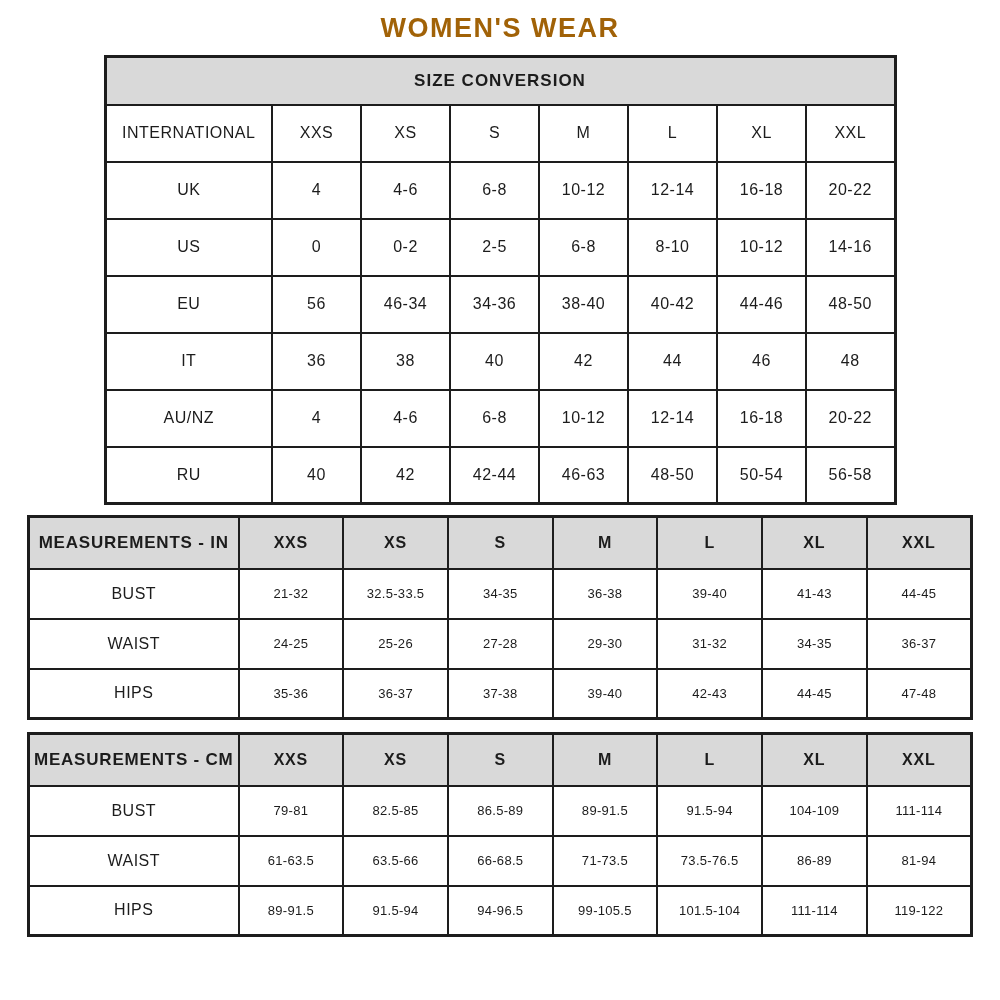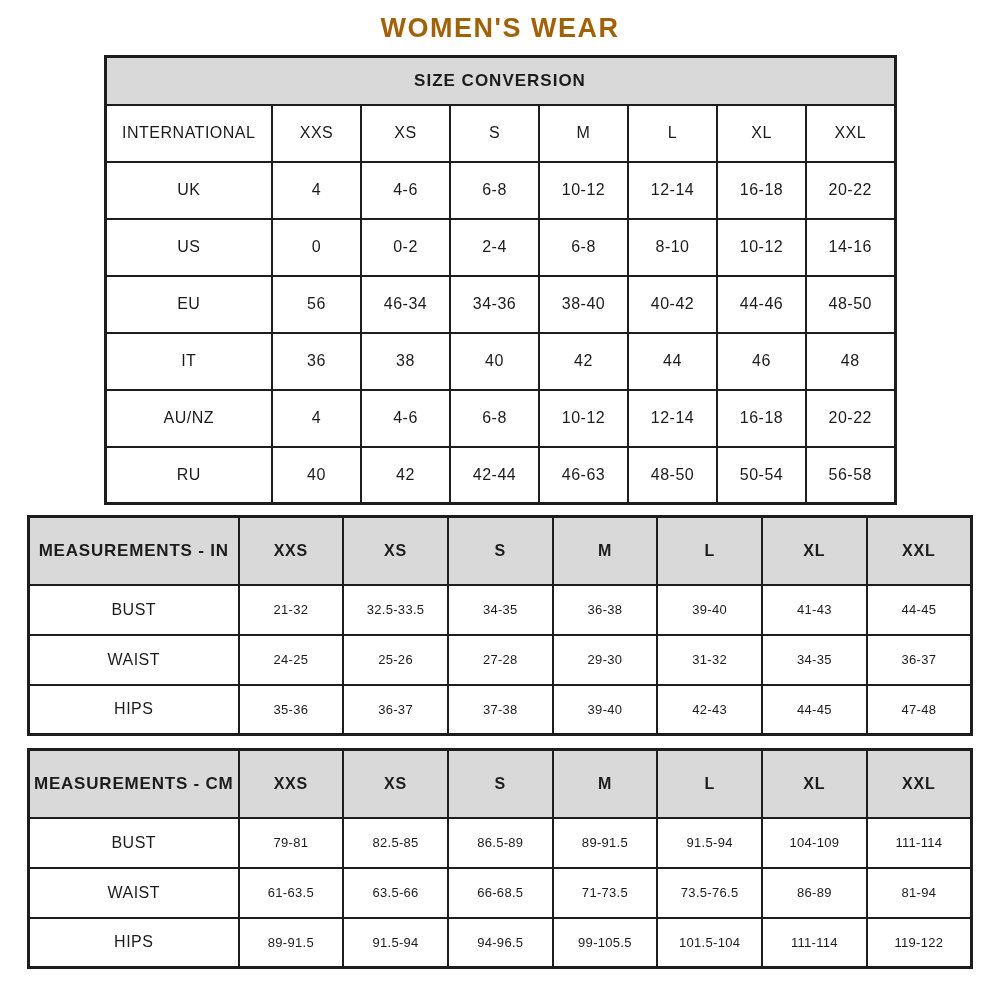--- a/index.html
+++ b/index.html
@@ -42,21 +42,21 @@
   .banner-cell {
     background: #d9d9d9;
     font-weight: bold;
     font-size: 17px;
     letter-spacing: 1px;
   }
   
   .t-meas { width: 946px; }
   .t-meas col.first { width: 210px; }
   .t-meas tr { height: 50px; }
-  .t-meas tr.head-row { height: 68px; }
+  .t-meas tr.head-row { height: 52px; }
   .t-meas .head-cell {
     background: #d9d9d9;
     font-weight: bold;
     font-size: 16px;
     letter-spacing: 0.8px;
   }
   .t-meas .head-cell.wide { font-size: 17px; }
   .t-meas td.val { font-size: 13px; letter-spacing: 0.3px; }
   .t-meas td.row-label { font-size: 16px; }
   .t-in { margin-bottom: 12px; }
@@ -92,21 +92,21 @@
     <td>6-8</td>
     <td>10-12</td>
     <td>12-14</td>
     <td>16-18</td>
     <td>20-22</td>
   </tr>
   <tr>
     <td>US</td>
     <td>0</td>
     <td>0-2</td>
-    <td>2-4</td>
+    <td>2-5</td>
     <td>6-8</td>
     <td>8-10</td>
     <td>10-12</td>
     <td>14-16</td>
   </tr>
   <tr>
     <td>EU</td>
     <td>56</td>
     <td>46-34</td>
     <td>34-36</td>

